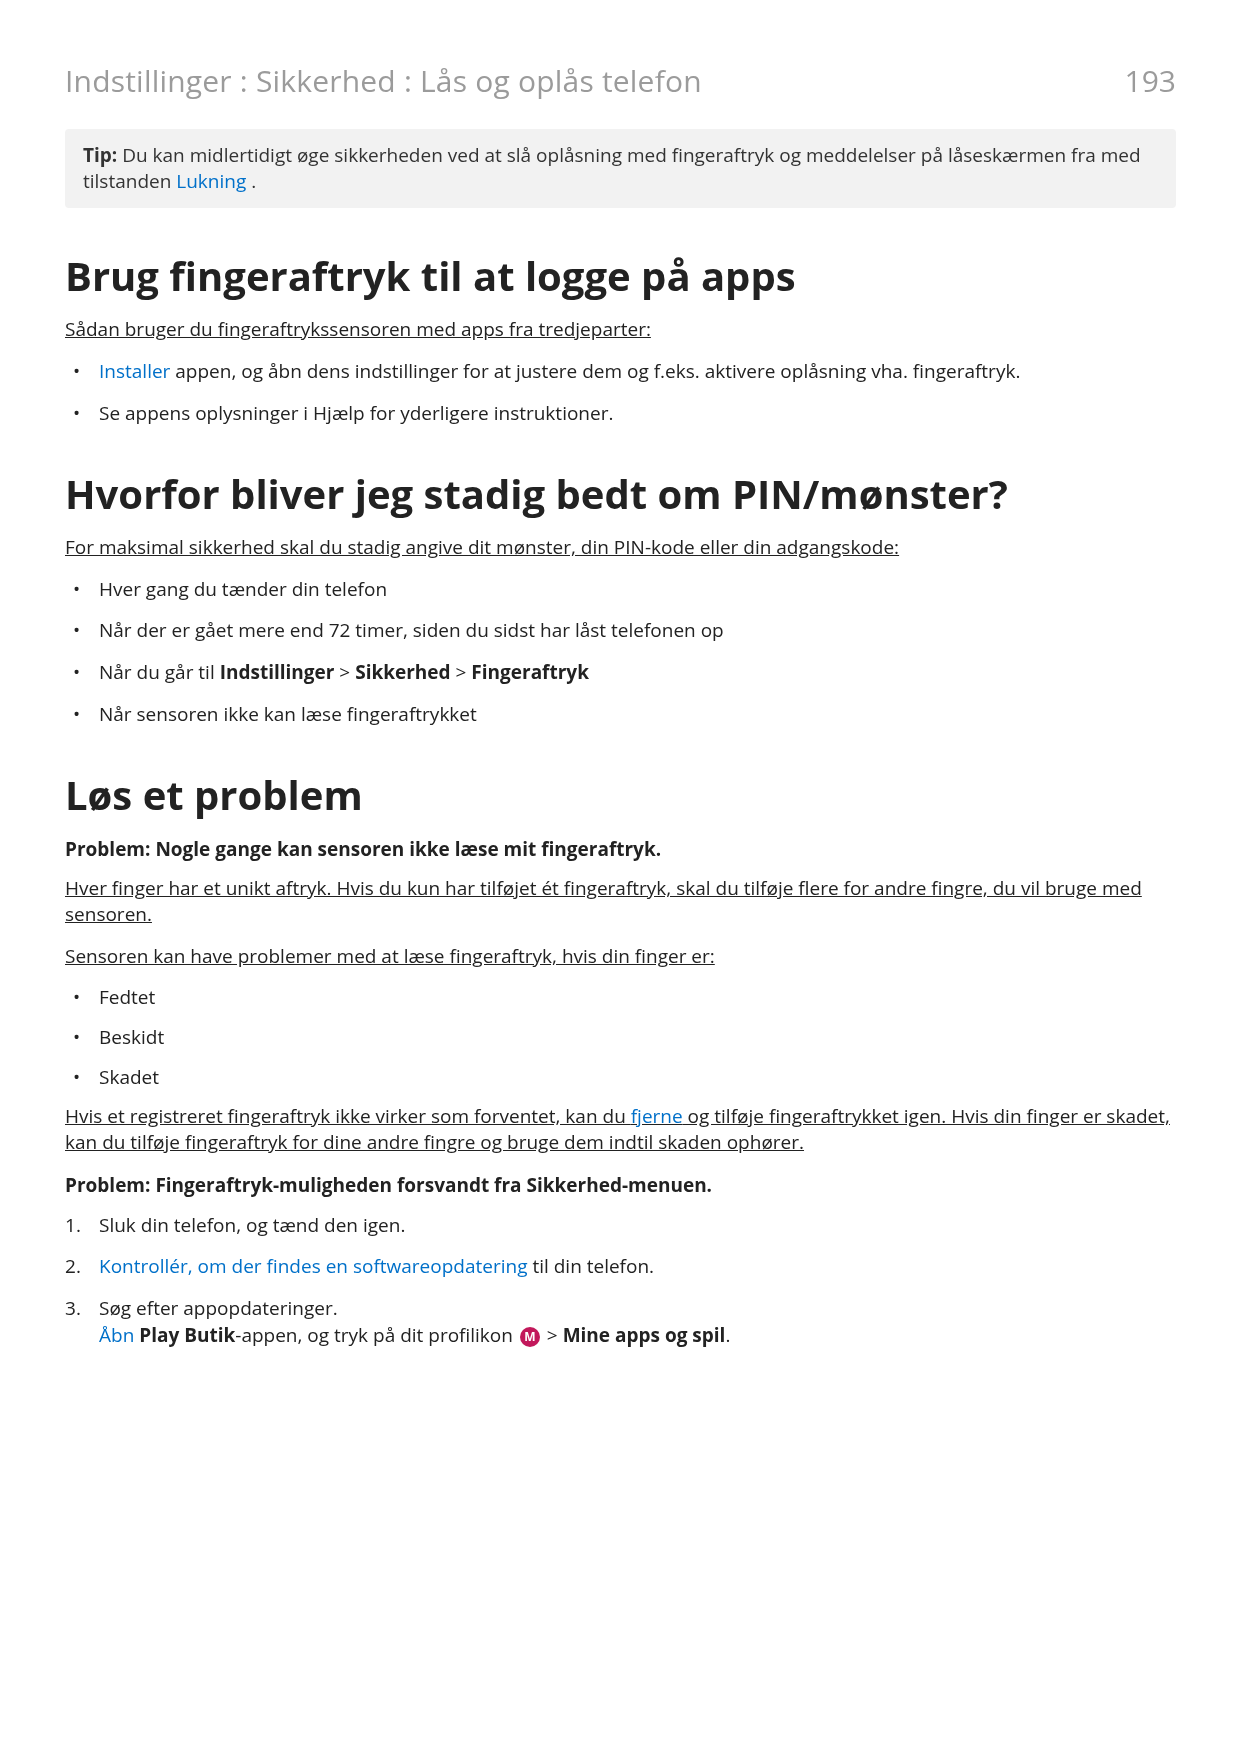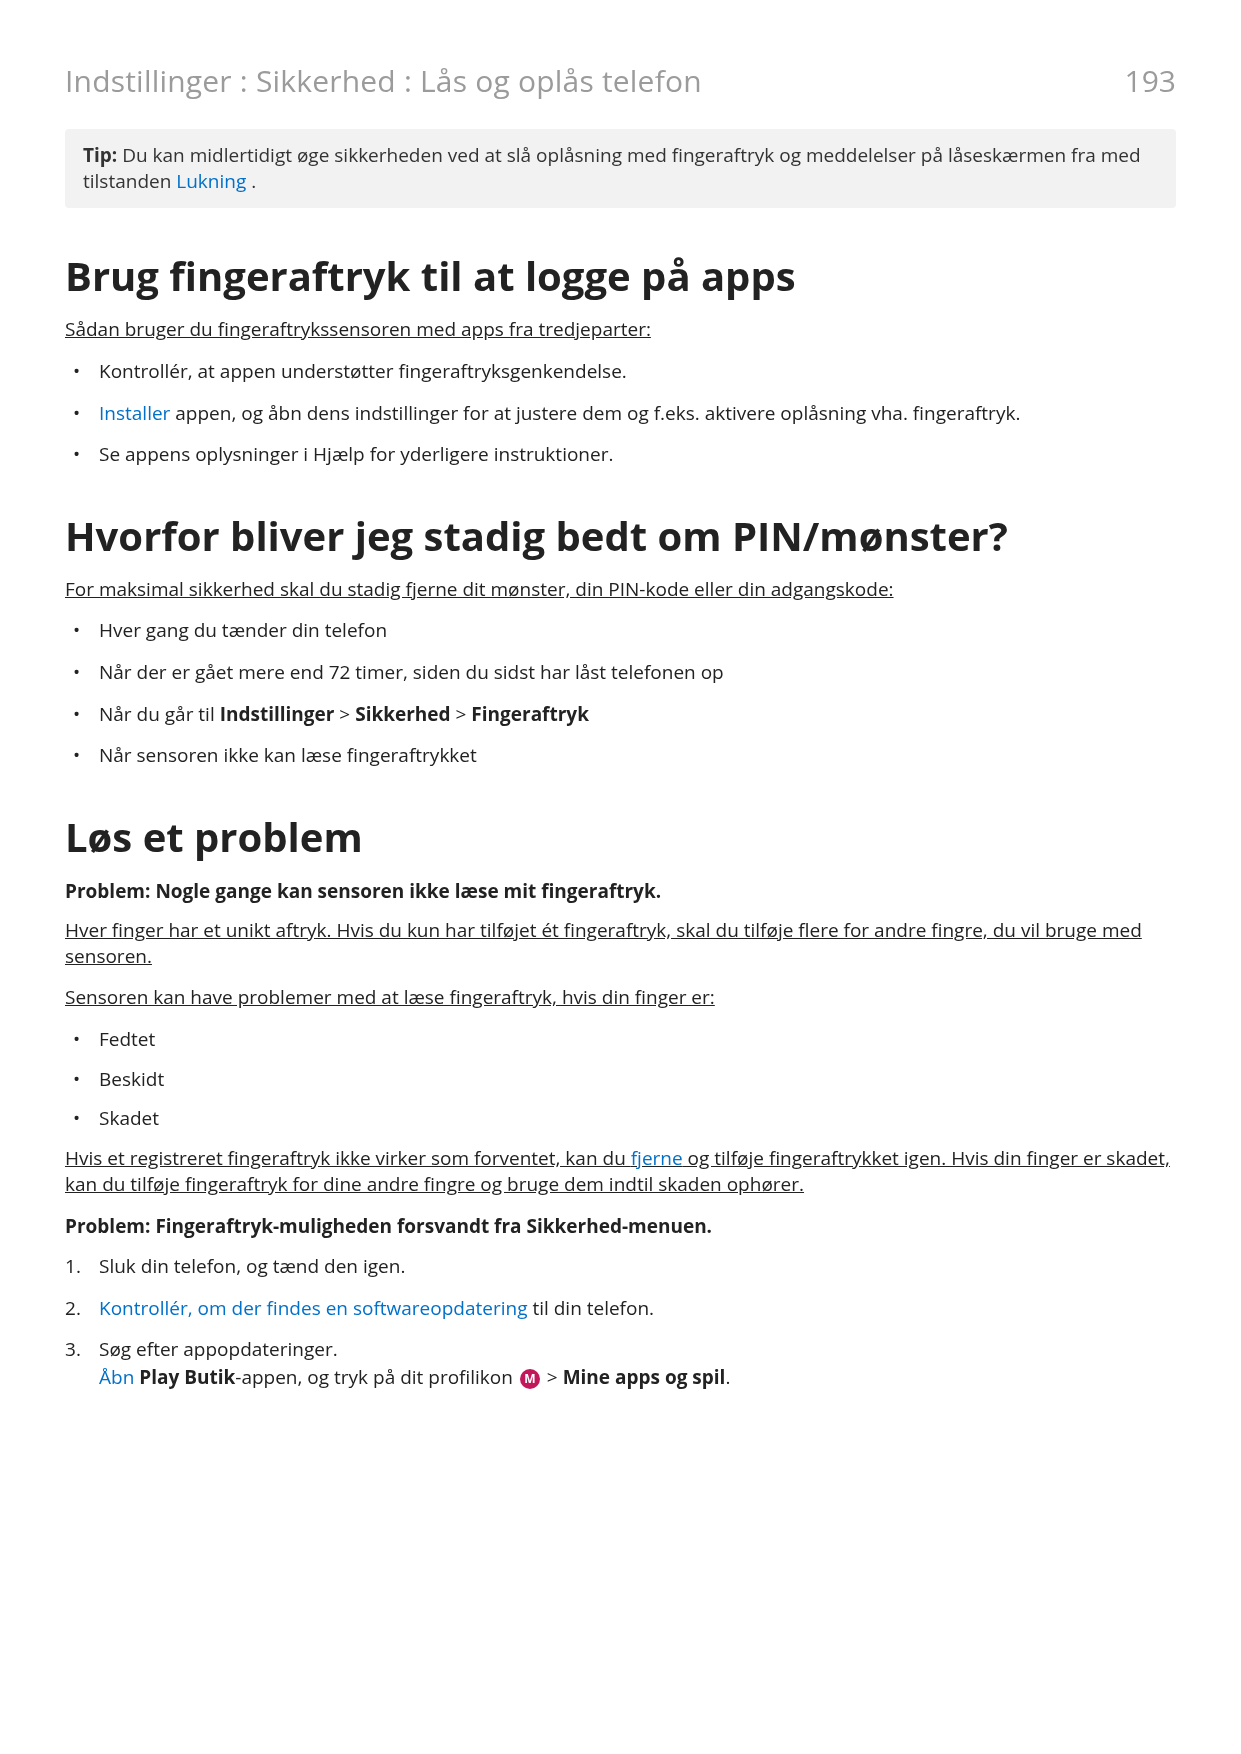--- a/index.html
+++ b/index.html
@@ -151,29 +151,28 @@
     <div class="page-number">193</div>
   </div>
 
   <div class="tip-box">
     <span class="tip-label">Tip:</span><span> Du kan midlertidigt øge sikkerheden ved at slå oplåsning med fingeraftryk og meddelelser på låseskærmen fra med tilstanden </span><span class="link">Lukning</span><span> .</span>
   </div>
 
   <h2 class="section">Brug fingeraftryk til at logge på apps</h2>
   <p class="body">Sådan bruger du fingeraftrykssensoren med apps fra tredjeparter:</p>
   <ul class="bullets">
-    <li>Kontrollér, at appen understøtter fingeraftryksgenkendelse.</li>
     <li>
       <span class="link">Installer</span><span> appen, og åbn dens indstillinger for at justere dem og f.eks. aktivere oplåsning vha. fingeraftryk.</span>
     </li>
     <li>Se appens oplysninger i Hjælp for yderligere instruktioner.</li>
   </ul>
 
   <h2 class="section mt">Hvorfor bliver jeg stadig bedt om PIN/mønster?</h2>
-  <p class="body">For maksimal sikkerhed skal du stadig fjerne dit mønster, din PIN-kode eller din adgangskode:</p>
+  <p class="body">For maksimal sikkerhed skal du stadig angive dit mønster, din PIN-kode eller din adgangskode:</p>
   <ul class="bullets">
     <li>Hver gang du tænder din telefon</li>
     <li>Når der er gået mere end 72 timer, siden du sidst har låst telefonen op</li>
     <li>
       <span>Når du går til </span><span class="bold">Indstillinger</span><span> &gt; </span><span class="bold">Sikkerhed</span><span> &gt; </span><span class="bold">Fingeraftryk</span>
     </li>
     <li>Når sensoren ikke kan læse fingeraftrykket</li>
   </ul>
 
   <h2 class="section mt">Løs et problem</h2>

